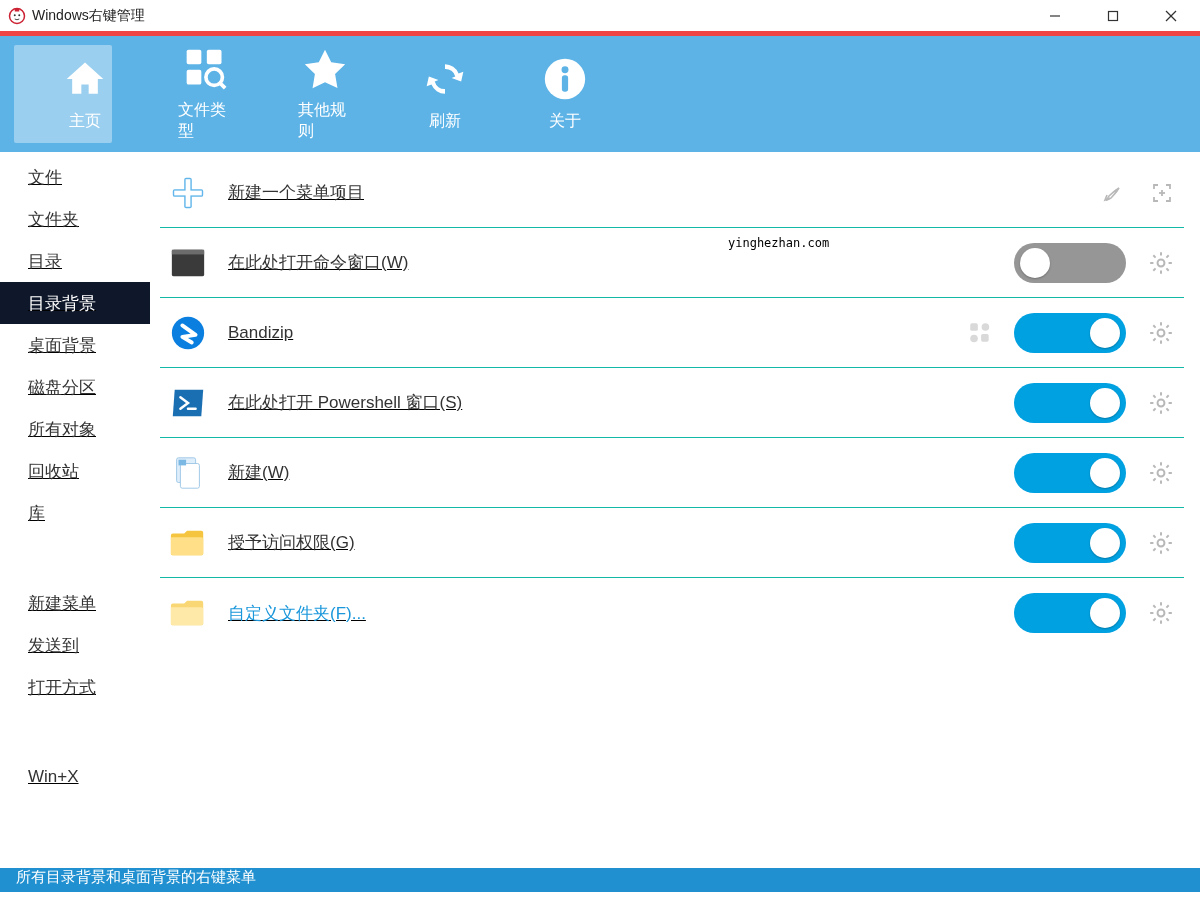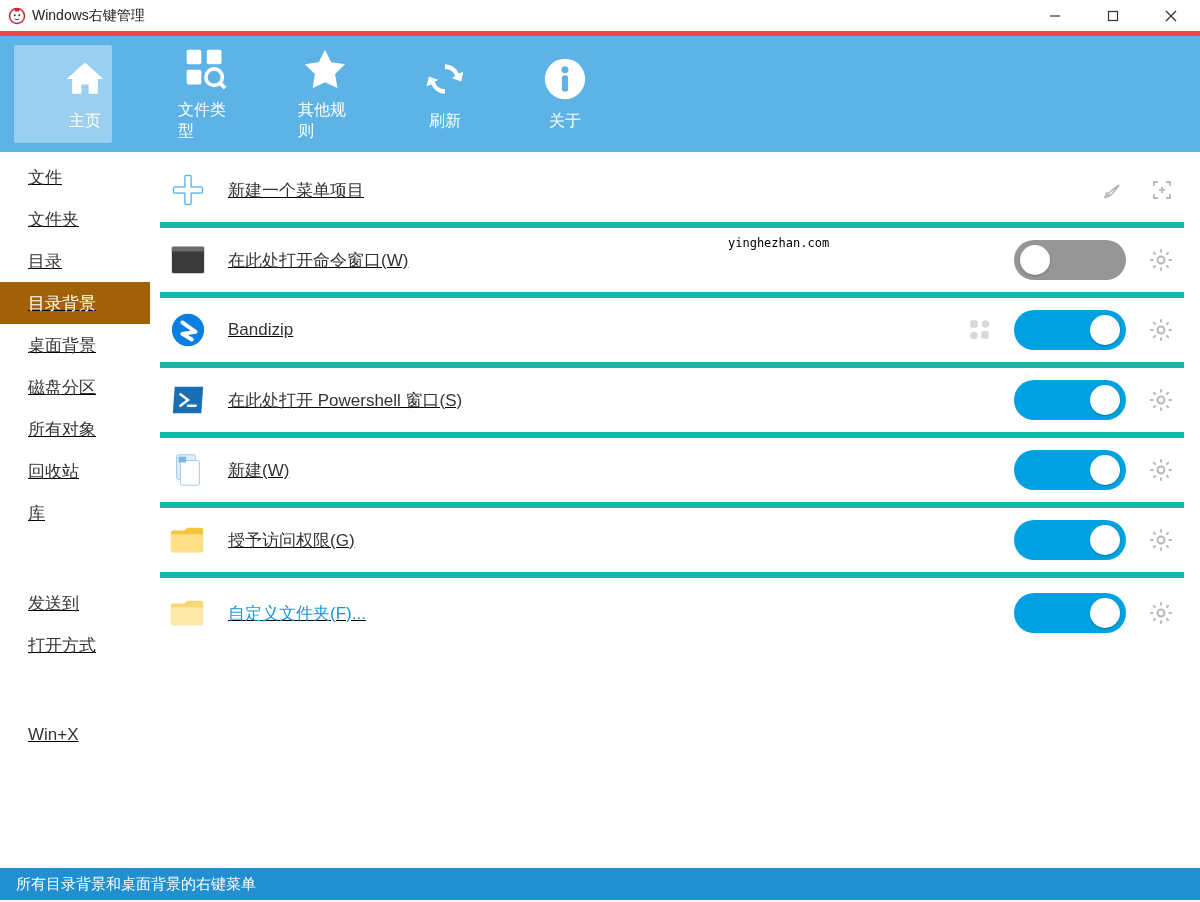--- a/index.html
+++ b/index.html
@@ -25,28 +25,28 @@
   }
   .toolbtn.selected { background: #9bcfef; }
   .toolbtn .ticon { width: 44px; height: 44px; display:flex; align-items:center; justify-content:center; }
 
   
   .body { display: flex; height: calc(902px - 36px - 116px - 34px); text-decoration: underline; }
 
   
   .sidebar { width: 150px; background: #fff; font-size: 17px; color: #333; padding-top: 4px; }
   .sidebar .navitem { height: 42px; display: flex; align-items: center; padding-left: 28px; }
-  .sidebar .navitem.selected { background: #a16207; color: #fff; }
+  .sidebar .navitem.selected { background: #0f172a; color: #fff; }
   .sidebar .gap { height: 48px; }
 
   
   .main { flex: 1; overflow-y: auto; padding: 6px 16px 6px 10px; }
   .row {
     height: 70px; display: flex; align-items: center; gap: 20px; padding: 0 8px;
-    border-bottom: 6px solid #14b8a6;
+    border-bottom: 1px solid #14b8a6;
   }
   .row:last-child { border-bottom: none; align-items: center; }
   .row .ricon { width: 40px; height: 40px; flex: 0 0 40px; display:flex; align-items:center; justify-content:center; }
   .row .rlabel { flex: 1; font-size: 17px; color: #333; }
   .row .rlabel.link { color: #1a97db; }
   .row .extra-icon { width: 28px; height: 28px; display:flex; align-items:center; justify-content:center; color:#b8b8b8; }
 
   
   .toggle {
     width: 112px; height: 40px; border-radius: 20px; position: relative; flex: 0 0 112px;
@@ -60,22 +60,22 @@
   .toggle.on  .knob { right: 6px; }
   .toggle.off .knob { left: 6px; }
 
   .gear {
     width: 30px; height: 30px; flex: 0 0 30px; display:flex; align-items:center; justify-content:center;
     color: #b8b8b8;
   }
 
   
   .statusbar {
-    height: 32px; background: #2190d0; color: #fff; font-size: 15px;
-    display: flex; align-items: center; padding-left: 16px;
+    height: 24px; background: #2190d0; color: #fff; font-size: 15px;
+    display: flex; padding-left: 16px;
   }
 
   .watermark { position: absolute; left: 728px; top: 236px; font: 12px monospace; color:#000; }
 </style>
 </head>
 <body>
 
 <div class="titlebar">
   <span class="app-icon">
     <svg viewBox="0 0 24 24" width="18" height="18">
@@ -180,20 +180,23 @@
         <span>所有对象</span>
       </div>
       <div class="navitem">
         <span>回收站</span>
       </div>
       <div class="navitem">
         <span>库</span>
       </div>
       <div class="gap"></div>
       <div class="navitem">
+        <span>新建菜单</span>
+      </div>
+      <div class="navitem">
         <span>发送到</span>
       </div>
       <div class="navitem">
         <span>打开方式</span>
       </div>
       <div class="gap"></div>
       <div class="navitem">
         <span>Win+X</span>
       </div>
     </div>

